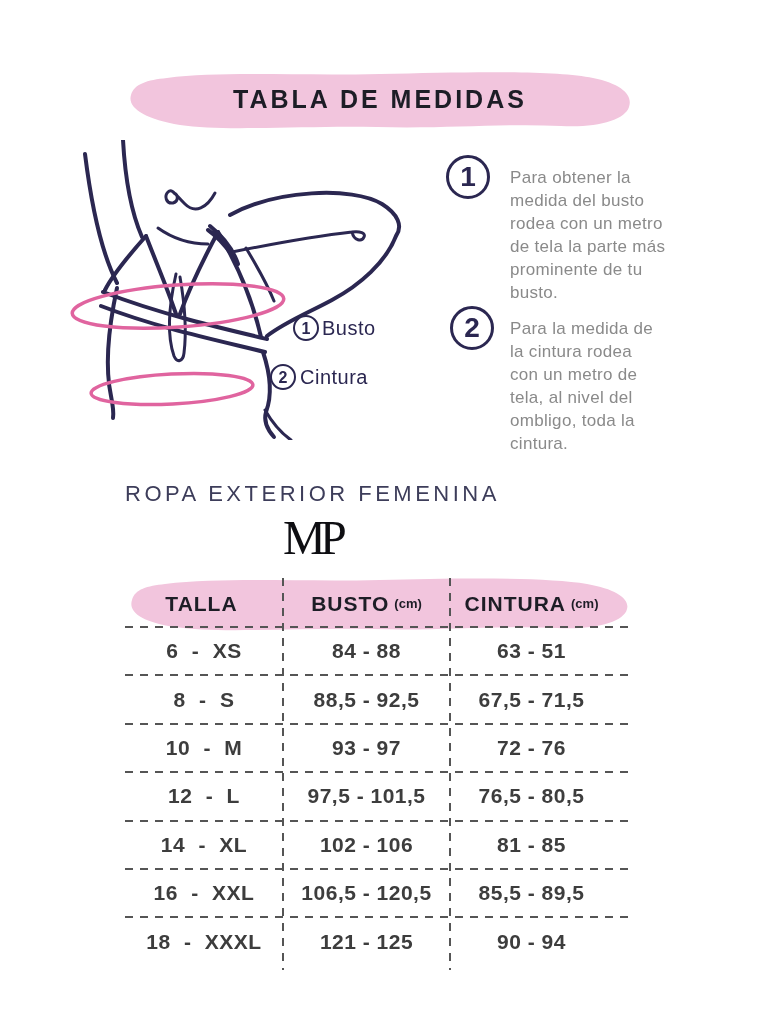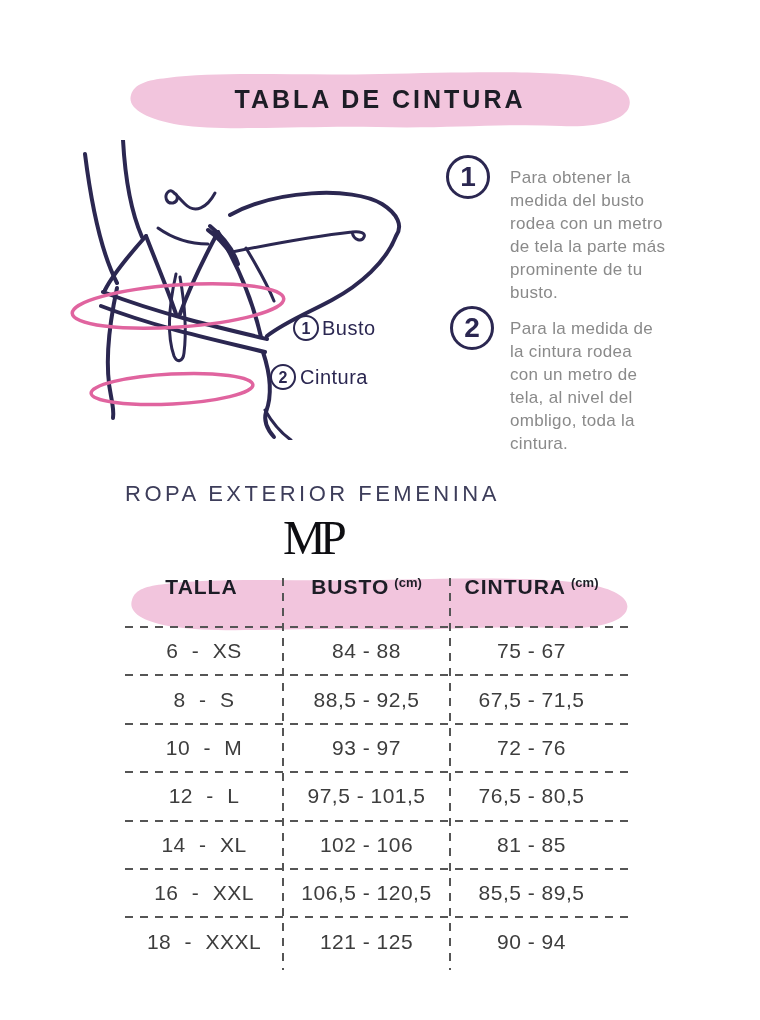--- a/index.html
+++ b/index.html
@@ -59,48 +59,48 @@
     position:absolute;left:0;top:510px;width:624px;text-align:center;
     font-family:"Liberation Serif", serif;font-size:48px;font-weight:500;
     color:#0e0e12;letter-spacing:-0.12em;
   }
 
   
   .size-table{position:absolute;left:125px;top:575px;width:510px;height:400px;}
   .thead{position:absolute;left:0;top:0;width:510px;height:57px;}
   .thead svg{position:absolute;inset:0;width:100%;height:100%;}
   .thead-cells{position:relative;width:100%;height:100%;display:flex;}
-  .th{display:flex;justify-content:center;gap:5px;
+  .th{display:flex;align-items:center;justify-content:center;gap:5px;
       font-weight:700;color:var(--text-dark);font-size:21px;letter-spacing:1px;}
   .th .unit{font-size:13px;font-weight:700;letter-spacing:0;}
   .col-talla{width:158px;}
   .col-busto{width:167px;}
   .col-cintura{width:185px;padding-right:22px;}
 
   .tbody{position:absolute;left:0;top:52px;width:510px;}
   .trow{position:relative;display:flex;height:48.4px;align-items:center;}
   .hdash{position:absolute;top:-1px;left:0;width:510px;height:2px;
     background:repeating-linear-gradient(90deg,var(--dash) 0 8px,transparent 8px 15px);}
-  .cell{font-size:21px;color:var(--table-text);text-align:center;letter-spacing:0.5px;}
+  .cell{font-size:21px;color:var(--table-text);text-align:center;letter-spacing:0.5px;font-weight:bold;}
   .cell.col-talla{word-spacing:7px;}
   .vline{position:absolute;top:3px;width:2px;height:392px;
     background:repeating-linear-gradient(180deg,var(--dash) 0 8px,transparent 8px 15px);}
   .vline-1{left:157px;}
   .vline-2{left:324px;}
 </style>
 </head>
 <body>
 
 <div class="page">
 
   <div class="title-blob">
     <svg viewBox="0 0 510 62" preserveAspectRatio="none">
       <path class="blob" d="M 42,10 C 95,3 170,8 255,6 C 340,4 430,2 468,10 C 497,16 508,27 504,39 C 500,52 472,60 436,58 C 380,55 320,61 252,59 C 185,57 100,64 55,57 C 20,51 2,40 6,27 C 9,16 22,12 42,10 Z"></path>
     </svg>
-    <h1>TABLA DE CINTURA</h1>
+    <h1>TABLA DE MEDIDAS</h1>
   </div>
 
   <div class="figure">
     <svg viewBox="0 0 380 300">
 
       <path class="line" d="M 25,14 C 31,62 40,110 57,143"></path>
       <path class="line" d="M 63,0 C 65,36 71,72 82,97"></path>
 
       <path class="line thin" d="M 155,53 C 147,68 135,74 125,64 C 115,54 112,48 108,52 C 104,56 106,64 113,63 C 118,62 119,55 114,53"></path>
 
@@ -185,21 +185,21 @@
           <span>CINTURA</span>
           <span class="unit">(cm)</span>
         </div>
       </div>
     </div>
     <div class="tbody" id="tbody">
   <div class="trow">
     <div class="hdash"></div>
     <div class="cell col-talla">6 - XS</div>
     <div class="cell col-busto">84 - 88</div>
-    <div class="cell col-cintura">75 - 67</div>
+    <div class="cell col-cintura">63 - 51</div>
   </div>
 
   <div class="trow">
     <div class="hdash"></div>
     <div class="cell col-talla">8 - S</div>
     <div class="cell col-busto">88,5 - 92,5</div>
     <div class="cell col-cintura">67,5 - 71,5</div>
   </div>
 
   <div class="trow">

